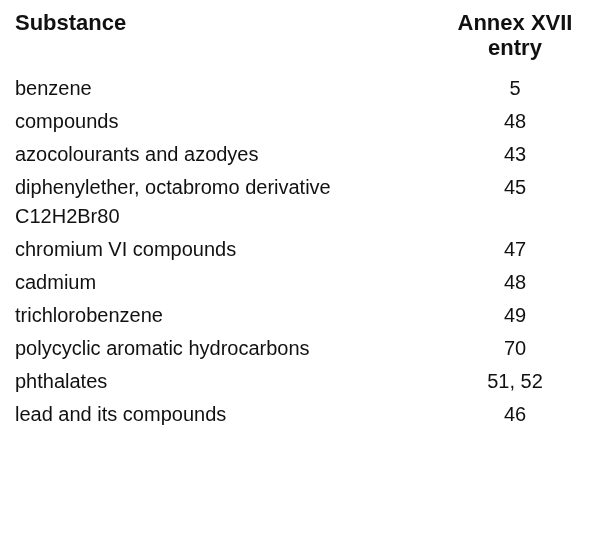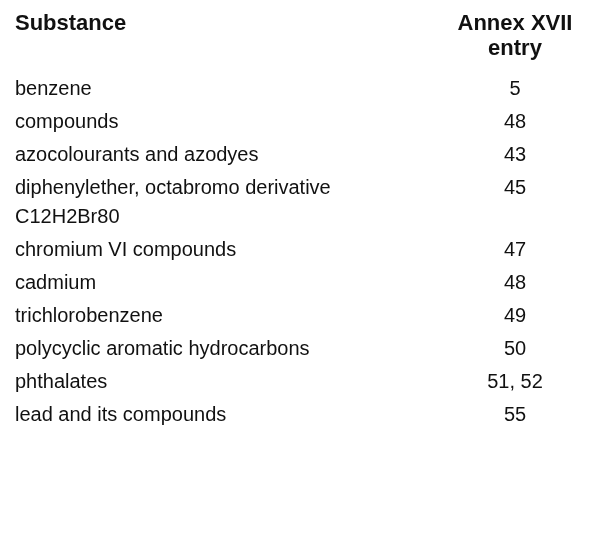--- a/index.html
+++ b/index.html
@@ -91,25 +91,25 @@
       <tr>
         <td class="c-substance">cadmium</td>
         <td class="c-entry">48</td>
       </tr>
       <tr>
         <td class="c-substance">trichlorobenzene</td>
         <td class="c-entry">49</td>
       </tr>
       <tr>
         <td class="c-substance">polycyclic aromatic hydrocarbons</td>
-        <td class="c-entry">50</td>
+        <td class="c-entry">70</td>
       </tr>
       <tr>
         <td class="c-substance">phthalates</td>
         <td class="c-entry">51, 52</td>
       </tr>
       <tr>
         <td class="c-substance">lead and its compounds</td>
-        <td class="c-entry">55</td>
+        <td class="c-entry">46</td>
       </tr>
     </tbody>
   </table>
 </div>
 
 </body></html>

